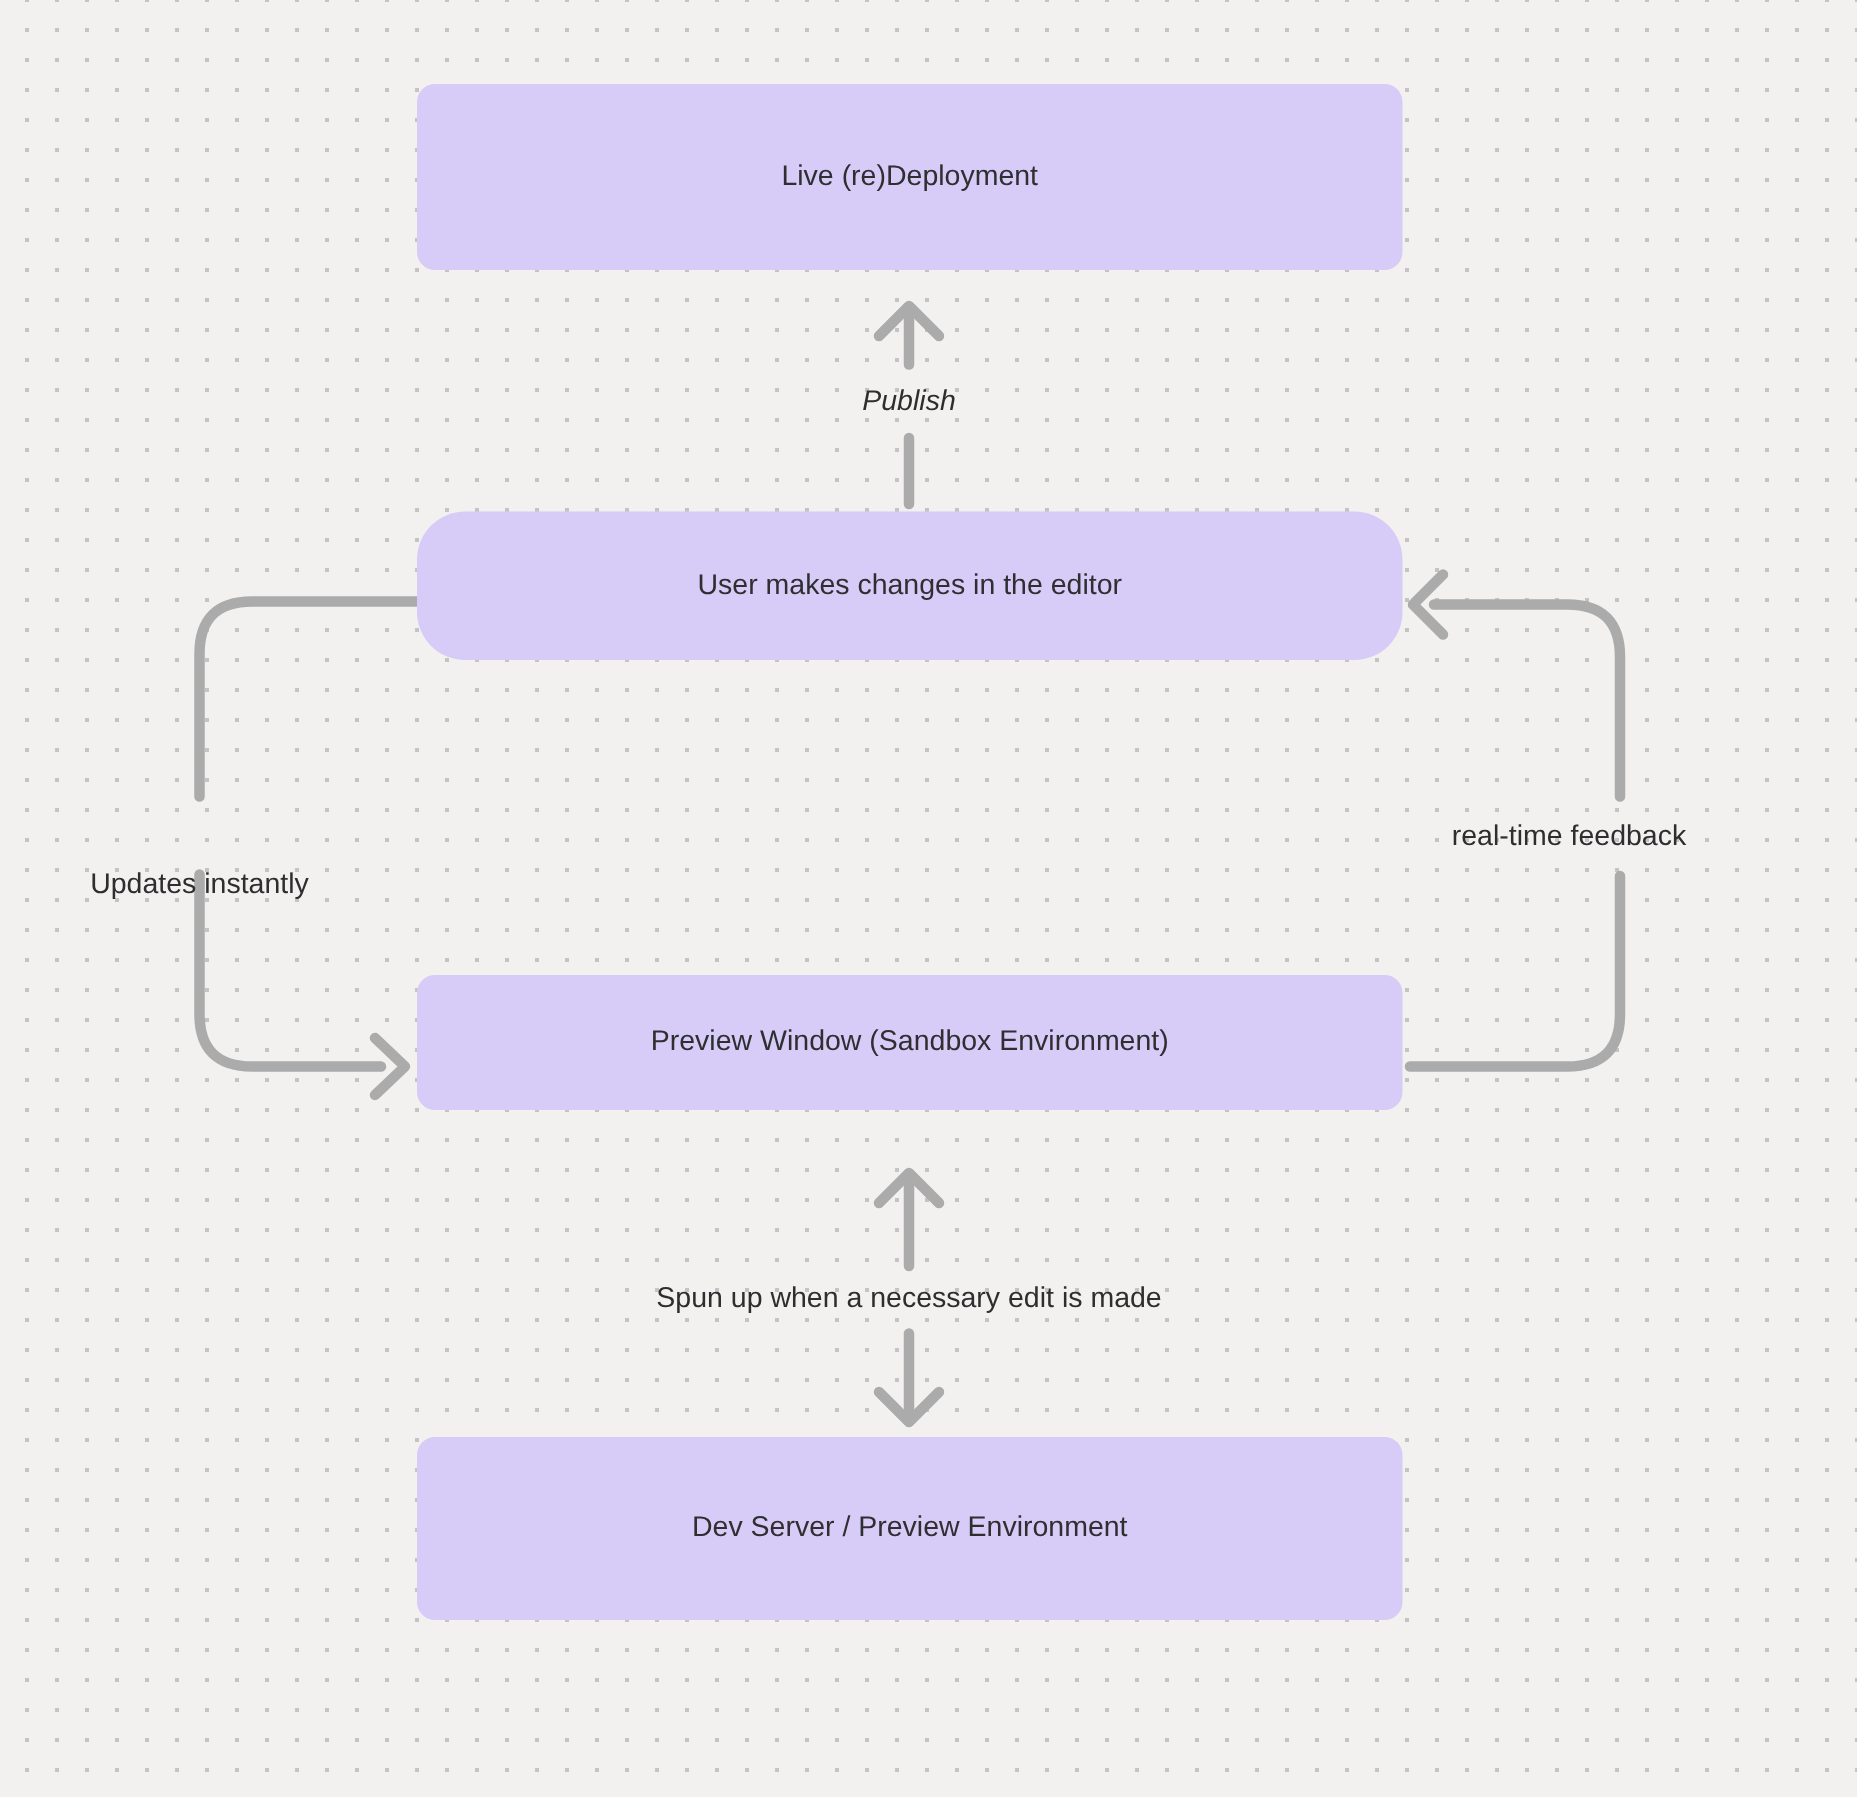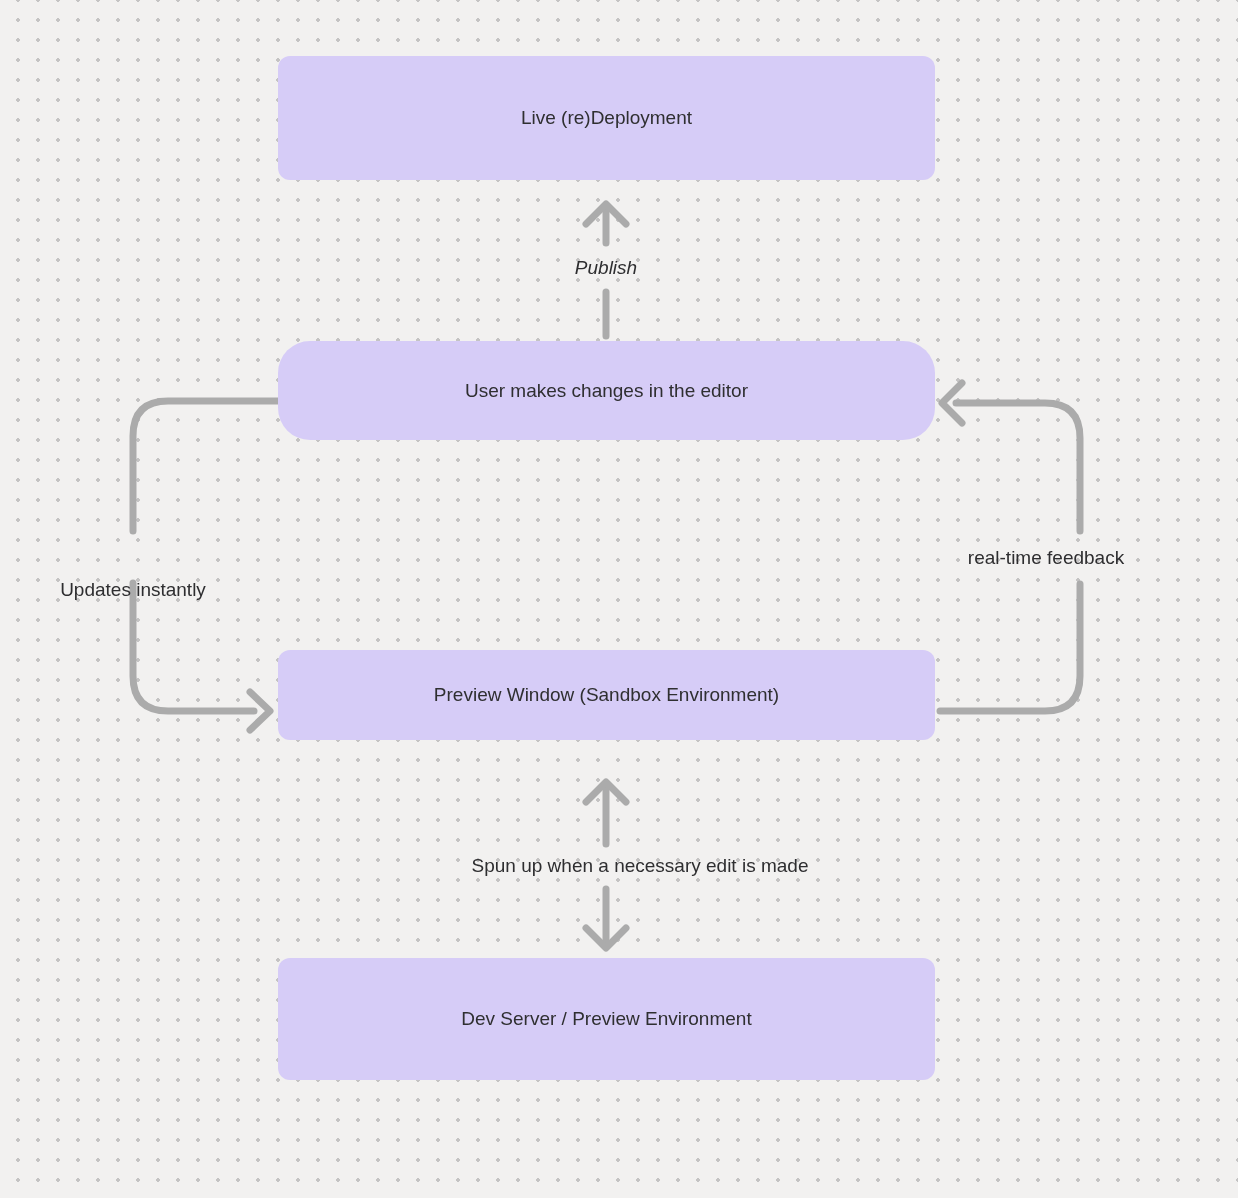--- a/index.html
+++ b/index.html
@@ -57,21 +57,21 @@
     position: absolute;
     transform: translate(-50%, -50%);
     color: #2e2e30;
     font-size: 19px;
     font-weight: 400;
     white-space: nowrap;
   }
   .label-publish   { left: 606px;  top: 268px; font-style: italic; }
   .label-updates   { left: 133px;  top: 558px; margin-top: 32px; }
   .label-feedback  { left: 1046px; top: 558px; }
-  .label-spunup    { left: 640px;  top: 866px; }
+  .label-spunup    { left: 606px;  top: 866px; }
 </style>
 </head>
 <body>
 
 <div class="canvas">
 
   <svg class="edges-layer" viewBox="0 0 1238 1198" xmlns="http://www.w3.org/2000/svg">
 
     <path d="M606 206 L606 243"></path>
     <path d="M606 292 L606 336"></path>

